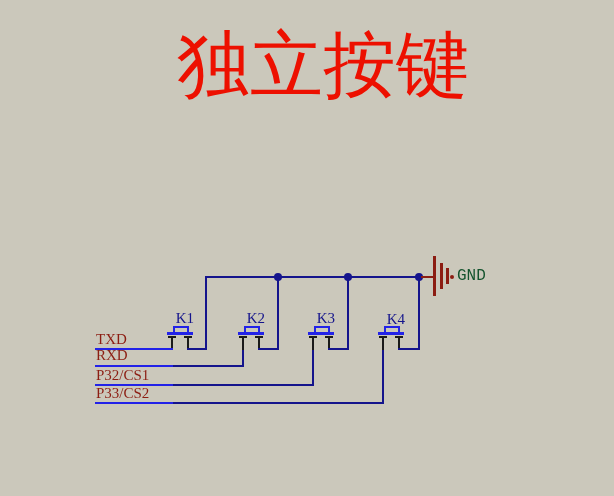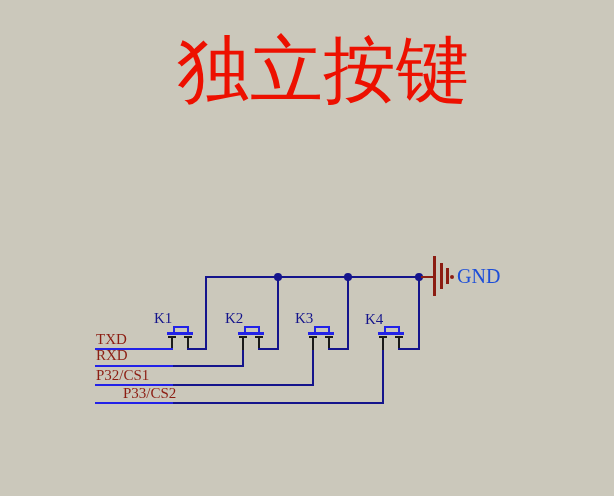--- a/index.html
+++ b/index.html
@@ -11,52 +11,52 @@
     font-family:"Liberation Serif", serif;
   }
   
   .title{
     position:absolute;
     left:170px;top:32px;width:306px;height:80px;
     color:#ED1000;
     font-size:73px;line-height:78px;
     text-align:center;
     white-space:nowrap;
-    font-family:Liberation Serif, serif;
+    font-family:Liberation Mono, monospace;
   }
   
   .wire-navy{position:absolute;background:#14148C;}
   .wire-blue{position:absolute;background:#2222E8;}
   .wire-maroon{position:absolute;background:#8C1D12;}
   .leg{position:absolute;background:#1A1A1A;}
   .junction{
     position:absolute;width:8px;height:8px;border-radius:50%;
     background:#14148C;
   }
   
   .btn-cap{position:absolute;height:3px;background:#2222E8;}
   .btn-bump{
     position:absolute;height:5px;
     border:2px solid #2222E8;border-bottom:none;
     background:transparent;
   }
   .btn-label{
     position:absolute;width:40px;
     color:#14148C;font-size:15px;line-height:15px;
-    text-align:left;
+    text-align:right;
   }
   
   .port-label{
     position:absolute;left:96px;height:15px;
     color:#8C1D12;font-size:15px;line-height:15px;
     white-space:nowrap;
   }
   .gnd-label{
     position:absolute;left:457px;top:268px;
-    color:#1d4ed8;font-size:20px;line-height:16px;
+    color:#14532d;font-size:16px;line-height:16px;font-family:Liberation Mono, monospace;
   }
   .gnd-dot{
     position:absolute;left:450px;top:275px;width:4px;height:4px;
     border-radius:50%;background:#8C1D12;
   }
 </style>
 </head>
 <body>
 
 <div class="canvas">
@@ -132,17 +132,17 @@
   <div class="wire-blue" style="left:95px;top:348px;width:78px;height:2px;"></div>
 
   <div class="port-label" style="top:332px;">TXD</div>
   <div class="wire-blue" style="left:95px;top:365px;width:78px;height:2px;"></div>
   <div class="wire-navy" style="left:173px;top:365px;width:71px;height:2px;"></div>
 
   <div class="port-label" style="top:368px;">P32/CS1</div>
   <div class="wire-blue" style="left:95px;top:384px;width:78px;height:2px;"></div>
   <div class="wire-navy" style="left:173px;top:384px;width:141px;height:2px;"></div>
 
-  <div class="port-label" style="top:386px;margin-left:27px;">P33/CS2</div>
+  <div class="port-label" style="top:386px;">P33/CS2</div>
   <div class="wire-blue" style="left:95px;top:402px;width:78px;height:2px;"></div>
   <div class="wire-navy" style="left:173px;top:402px;width:211px;height:2px;"></div>
 
 </div>
 
 </body></html>

